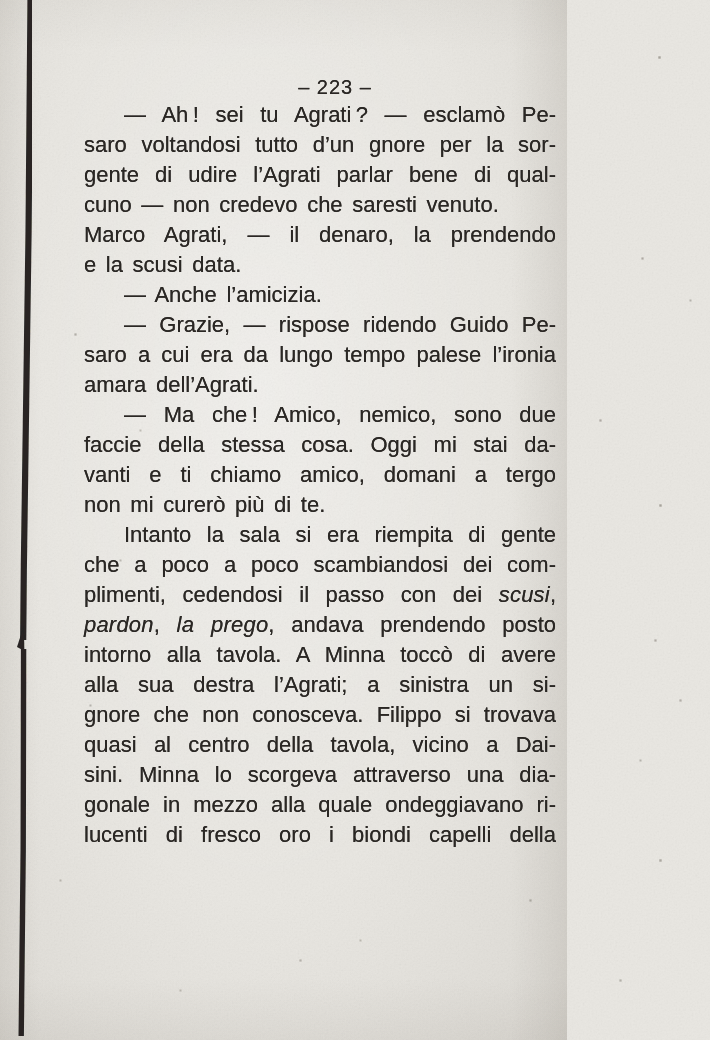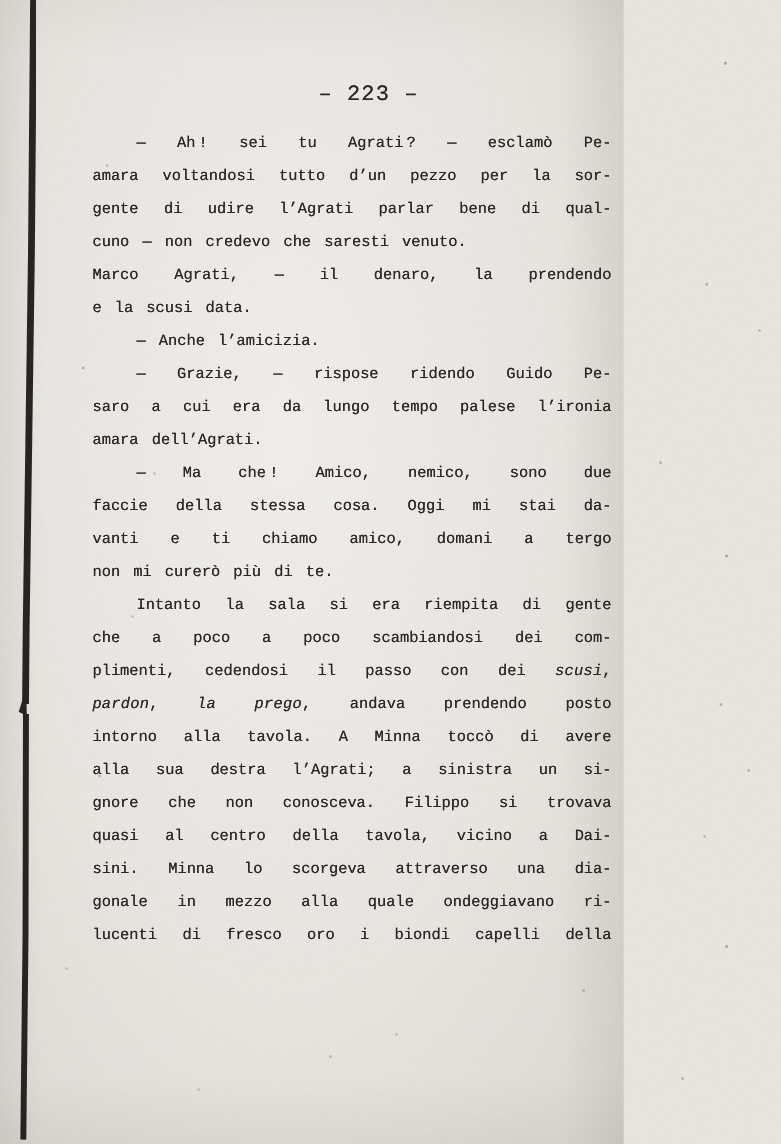--- a/index.html
+++ b/index.html
@@ -10,21 +10,21 @@
     width: 710px;
     height: 1040px;
     overflow: hidden;
     background: var(--paper, #e9e7e2);
   }
   .page {
     position: relative;
     width: 567px;
     height: 1040px;
     background: var(--paper, #e9e7e2);
-    font-family: Liberation Mono, monospace;
+    font-family: Liberation Sans, sans-serif;
     color: var(--ink, #2a2724);
   }
   
   .vignette {
     position: absolute;
     inset: 0;
     background:
       linear-gradient(to right, rgba(120,112,100,0.10), rgba(0,0,0,0) 7%, rgba(0,0,0,0) 90%, rgba(120,112,100,0.12)),
       linear-gradient(to bottom, rgba(120,112,100,0.05), rgba(0,0,0,0) 5%, rgba(0,0,0,0) 94%, rgba(120,112,100,0.08)),
       radial-gradient(ellipse at 46% 38%, rgba(255,255,255,0.35) 0%, rgba(255,255,255,0.0) 55%, rgba(110,102,90,0.10) 100%);
@@ -89,23 +89,23 @@
     box-sizing: border-box;
     text-align: center;
     font-size: 20px;
     line-height: 30px;
     letter-spacing: 1px;
     text-shadow: 0 0 0.5px rgba(42,39,36,0.85);
   }
   .textblock {
     position: absolute;
     left: 84px;
-    top: 116px;
+    top: 100px;
     width: 472px;
-    font-size: 14px;
+    font-size: 22px;
     line-height: 30px;
     text-shadow: 0 0 0.55px rgba(42,39,36,0.85);
   }
   .para { margin: 0; }
   .line {
     height: 30px;
     text-align: justify;
     text-align-last: justify;
     text-justify: inter-word;
     word-spacing: 0.5px;
@@ -147,21 +147,21 @@
       <polygon class="wedge" points="23.8,626 17,647 24.4,651"></polygon>
       <path class="stroke" d="M23.6,649 L23.2,850 L21.2,1036" stroke-width="5.4"></path>
     </g>
   </svg>
 
   <div class="pagenum">– 223 –</div>
 
   <div class="textblock" id="textblock">
       <div class="para">
         <div class="line indent">— Ah ! sei tu Agrati ? — esclamò Pe-</div>
-        <div class="line">amara voltandosi tutto d’un pezzo per la sor-</div>
+        <div class="line">saro voltandosi tutto d’un gnore per la sor-</div>
         <div class="line">gente di udire l’Agrati parlar bene di qual-</div>
         <div class="line endline">cuno — non credevo che saresti venuto.</div>
       </div>
       <div class="para">
         <div class="line">Marco Agrati, — il denaro, la prendendo</div>
         <div class="line endline">e la scusi data.</div>
       </div>
       <div class="para">
         <div class="line indent endline">— Anche l’amicizia.</div>
       </div>

